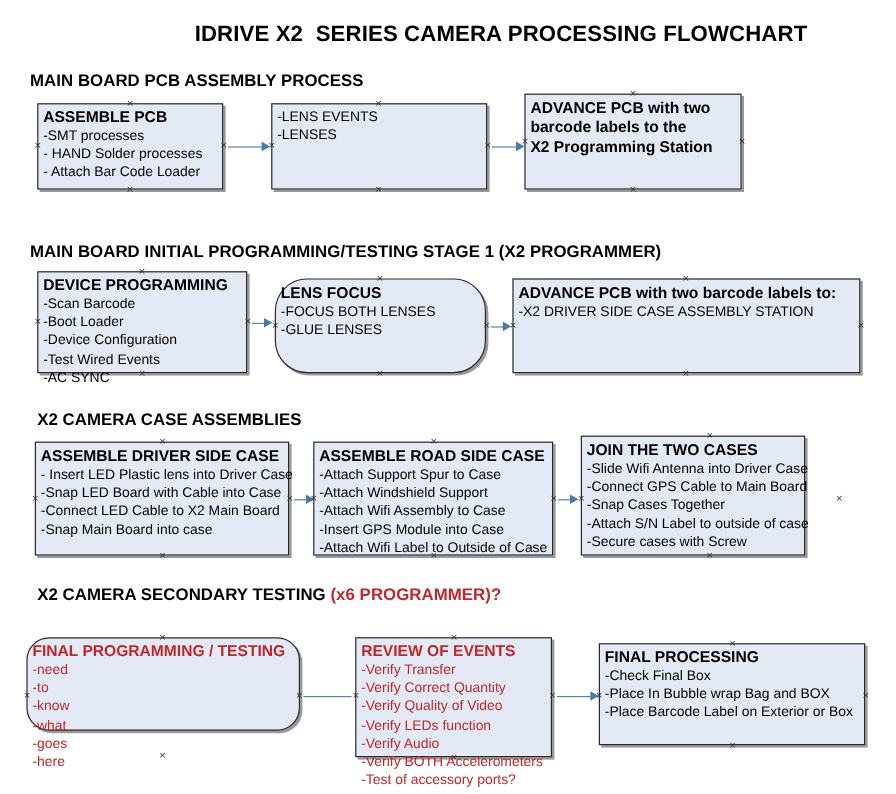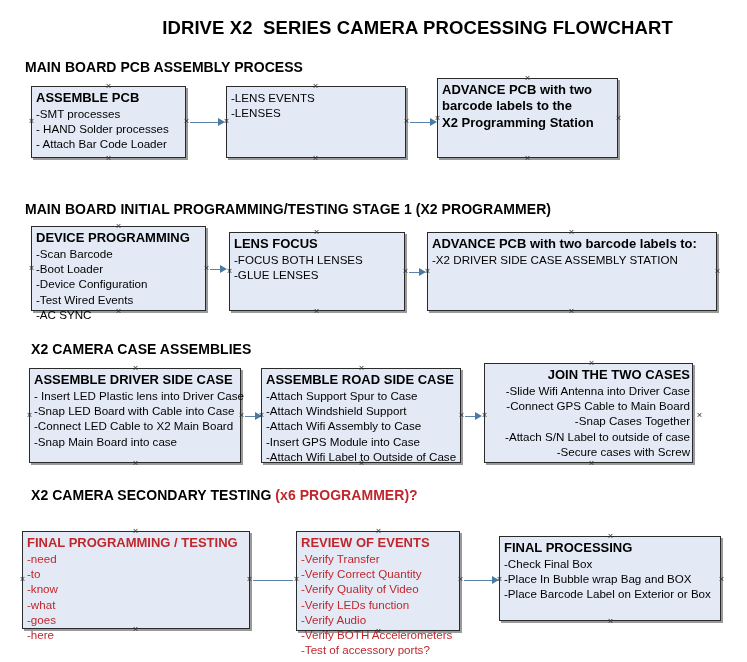--- a/index.html
+++ b/index.html
@@ -157,21 +157,21 @@
     <div class="box-line">-AC SYNC</div>
   </div>
   <div class="handle" style="left:28px; top:265px;"></div>
   <div class="handle" style="left:115px; top:223px;"></div>
   <div class="handle" style="left:115px; top:308px;"></div>
   <div class="handle" style="left:203px; top:265px;"></div>
 
   <div class="conn" style="left:210px; top:269px; width:14px;"></div>
   <div class="conn-arrow" style="left:220px; top:265px;"></div>
 
-  <div class="box" style="left:229px; top:232px; width:176px; height:79px;">
+  <div class="box" style="left:229px; top:232px; width:176px; height:79px;border-radius:27px;">
     <div class="box-title">LENS FOCUS</div>
     <div class="box-line">-FOCUS BOTH LENSES</div>
     <div class="box-line">-GLUE LENSES</div>
   </div>
   <div class="handle" style="left:226px; top:268px;"></div>
   <div class="handle" style="left:313px; top:229px;"></div>
   <div class="handle" style="left:313px; top:308px;"></div>
   <div class="handle" style="left:402px; top:268px;"></div>
 
   <div class="conn" style="left:409px; top:272px; width:14px;"></div>
@@ -214,38 +214,38 @@
     <div class="box-line">-Attach Wifi Label to Outside of Case</div>
   </div>
   <div class="handle" style="left:258px; top:412px;"></div>
   <div class="handle" style="left:358px; top:365px;"></div>
   <div class="handle" style="left:358px; top:460px;"></div>
   <div class="handle" style="left:458px; top:412px;"></div>
 
   <div class="conn" style="left:465px; top:416px; width:14px;"></div>
   <div class="conn-arrow" style="left:475px; top:412px;"></div>
 
-  <div class="box" style="left:484px; top:363px; width:209px; height:100px;text-align:right;">
+  <div class="box" style="left:484px; top:363px; width:187px; height:100px;">
     <div class="box-title">JOIN THE TWO CASES</div>
     <div class="box-line">-Slide Wifi Antenna into Driver Case</div>
     <div class="box-line">-Connect GPS Cable to Main Board</div>
     <div class="box-line">-Snap Cases Together</div>
     <div class="box-line">-Attach S/N Label to outside of case</div>
     <div class="box-line">-Secure cases with Screw</div>
   </div>
   <div class="handle" style="left:481px; top:412px;"></div>
   <div class="handle" style="left:588px; top:360px;"></div>
   <div class="handle" style="left:588px; top:460px;"></div>
   <div class="handle" style="left:696px; top:412px;"></div>
 
   <div class="section-header" style="left:31px; top:487px;">
     <span>X2 CAMERA SECONDARY TESTING </span><span class="accent">(x6 PROGRAMMER)?</span>
   </div>
 
-  <div class="box red" style="left:22px; top:531px; width:228px; height:98px;">
+  <div class="box red" style="left:22px; top:531px; width:228px; height:78px;border-radius:19px;">
     <div class="box-title">FINAL PROGRAMMING / TESTING</div>
     <div class="box-line">-need</div>
     <div class="box-line">-to</div>
     <div class="box-line">-know</div>
     <div class="box-line">-what</div>
     <div class="box-line">-goes</div>
     <div class="box-line">-here</div>
   </div>
   <div class="handle" style="left:19px; top:576px;"></div>
   <div class="handle" style="left:132px; top:528px;"></div>

